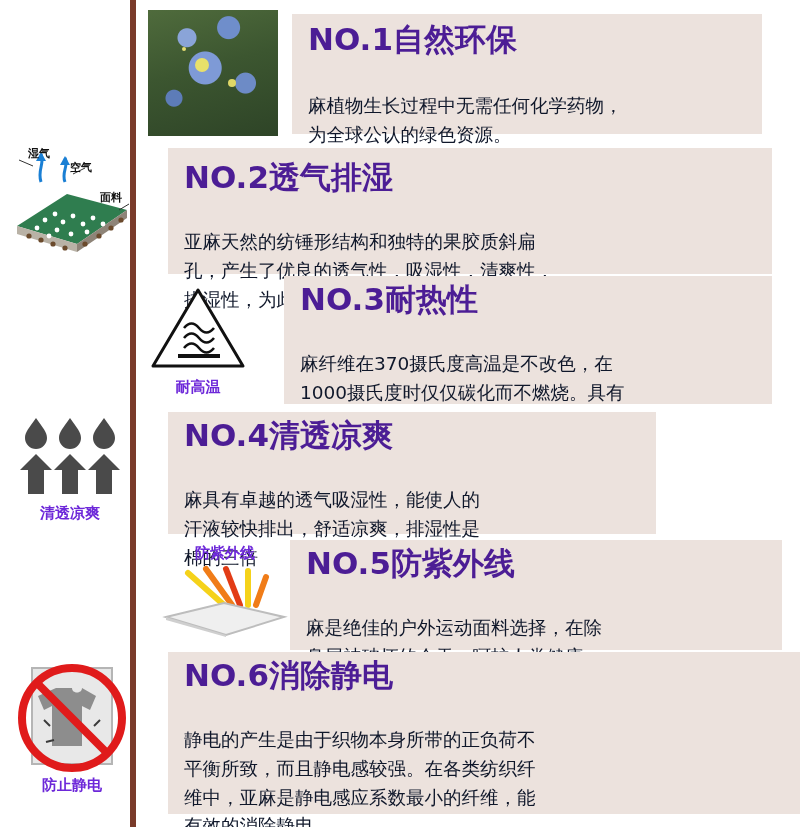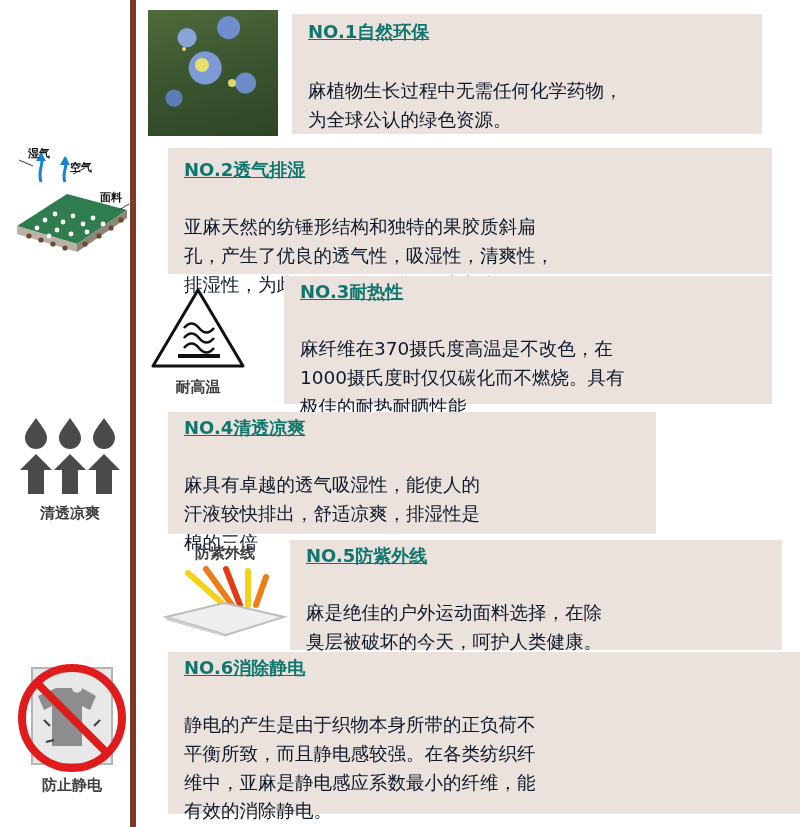--- a/index.html
+++ b/index.html
@@ -29,36 +29,35 @@
     height: 827px;
     background: #7a3b2a;
   }
   .icon-cell {
     position: absolute;
     text-align: center;
   }
   .icon-caption {
     font-size: 15px;
     font-weight: bold;
-    color: #404040;
+    color: #6d28d9;
     margin-top: 2px;
     letter-spacing: 0px;
   }
   .panel {
     position: absolute;
     background: #ece2dd;
   }
   .panel .title {
-    color: #0f766e;
-    font-size: 18px;
+    color: #4c1d95;
+    font-size: 31px;
     font-weight: bold;
     font-family: "DejaVu Sans", "Liberation Sans", sans-serif;
     letter-spacing: 0px;
     line-height: 1.15;
-    text-decoration: underline;
   }
   .panel .body {
     color: #0f172a;
     font-size: 18.5px;
     line-height: 1.55;
     letter-spacing: 0px;
   }
   .imgbox {
     position: absolute;
     overflow: hidden;

